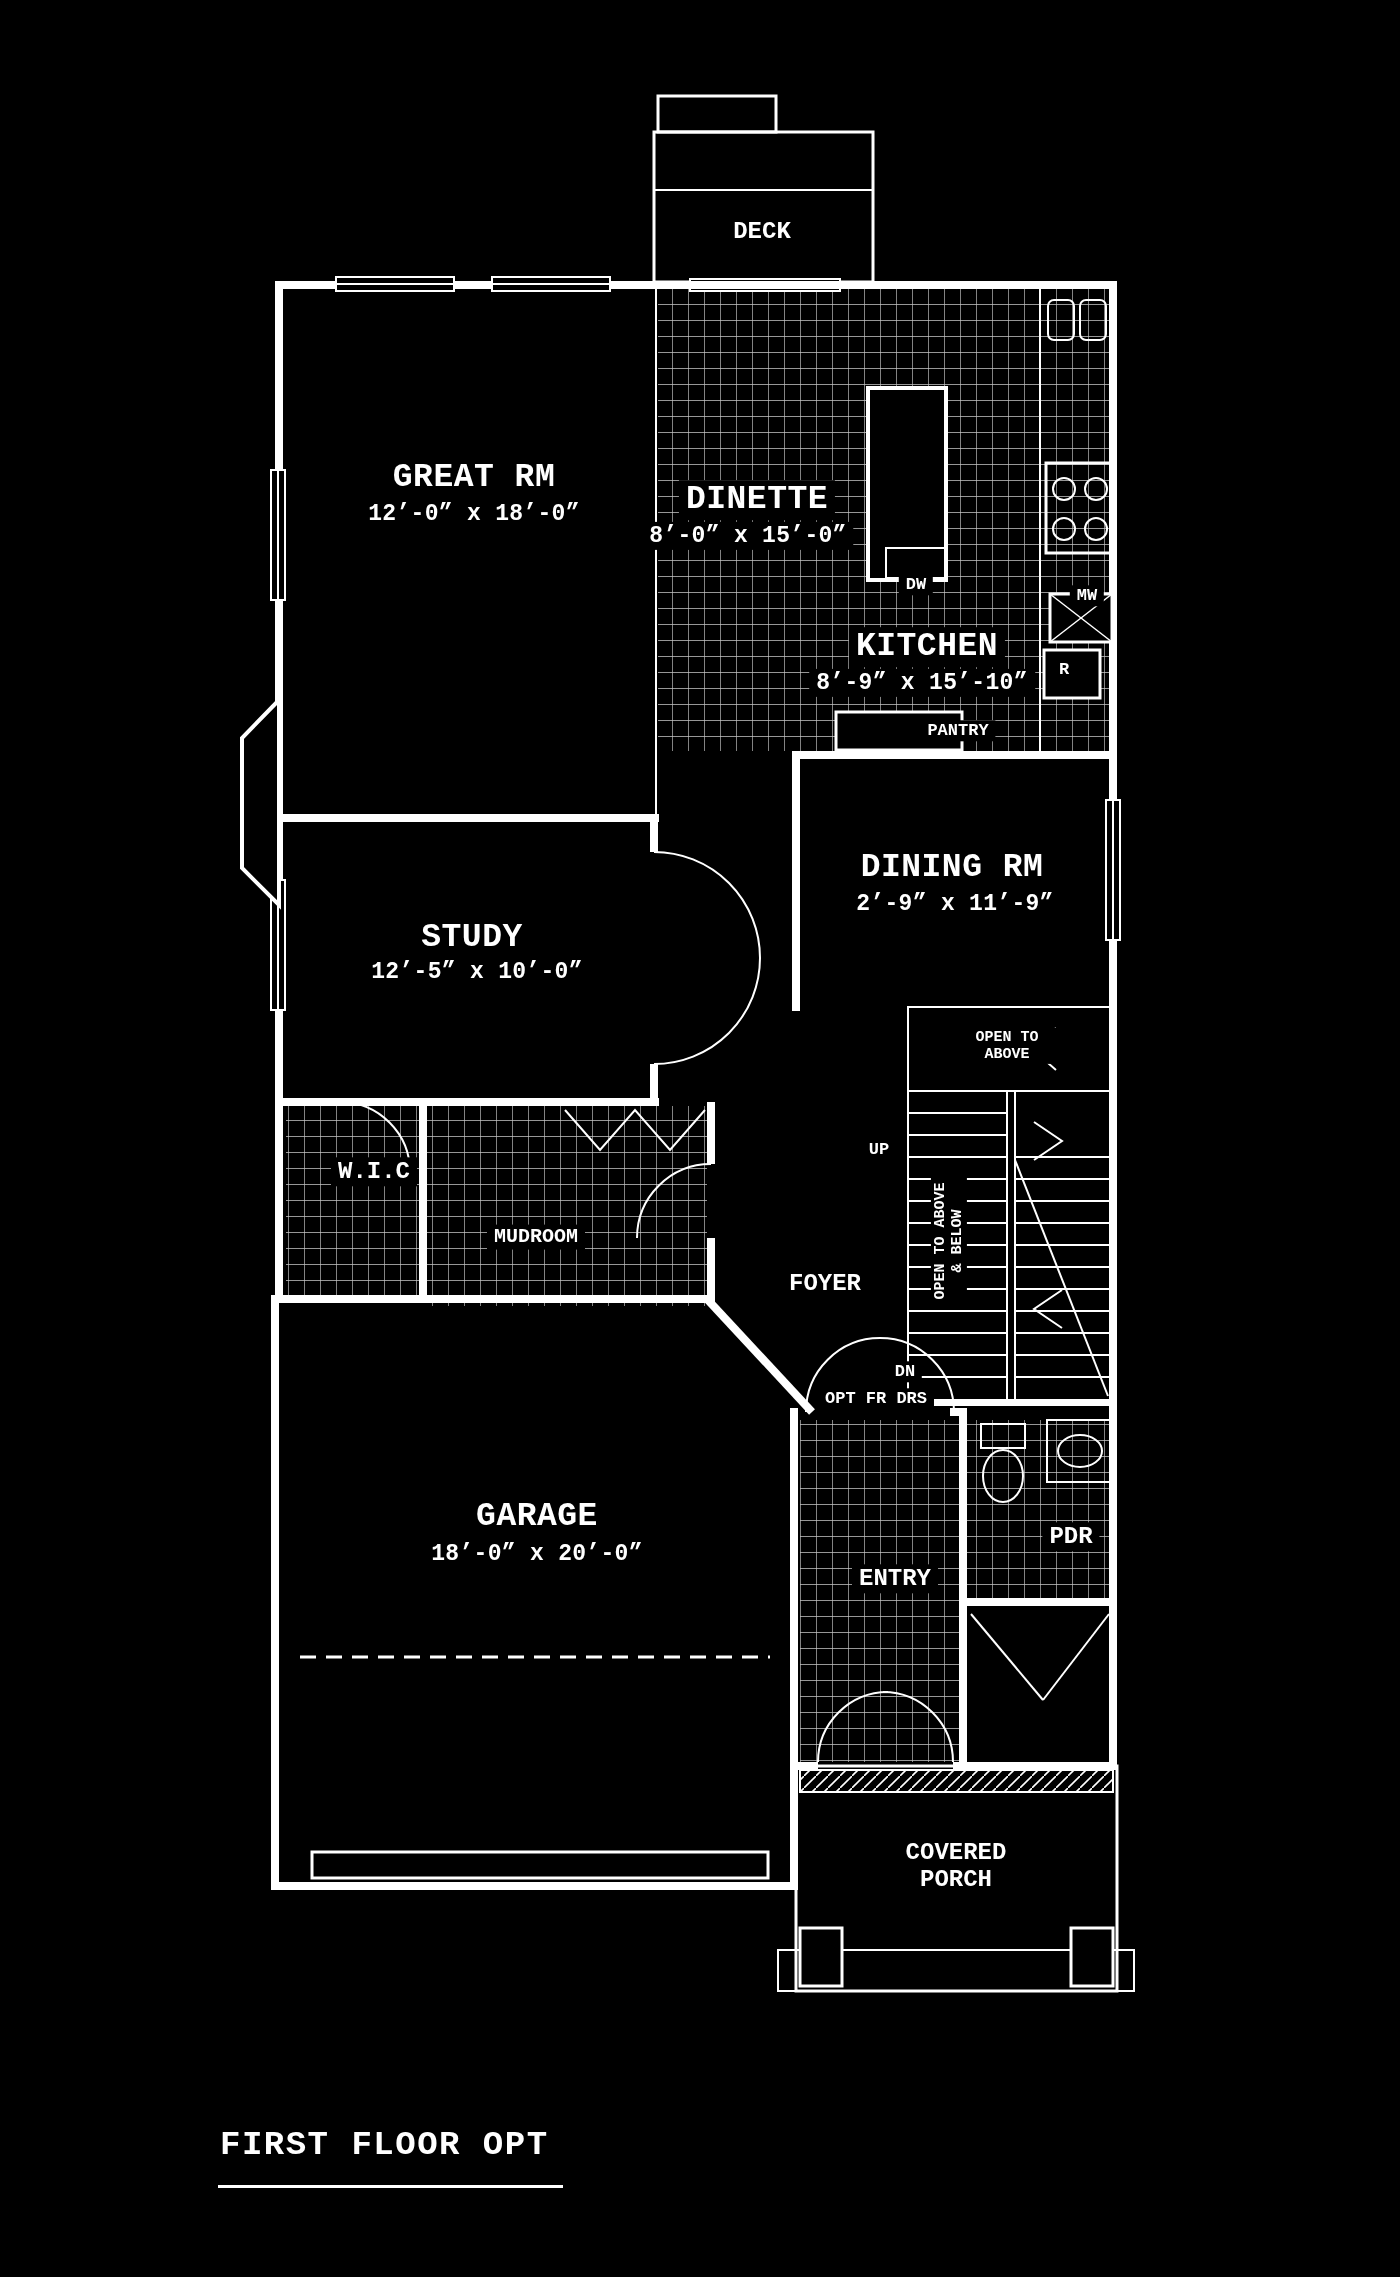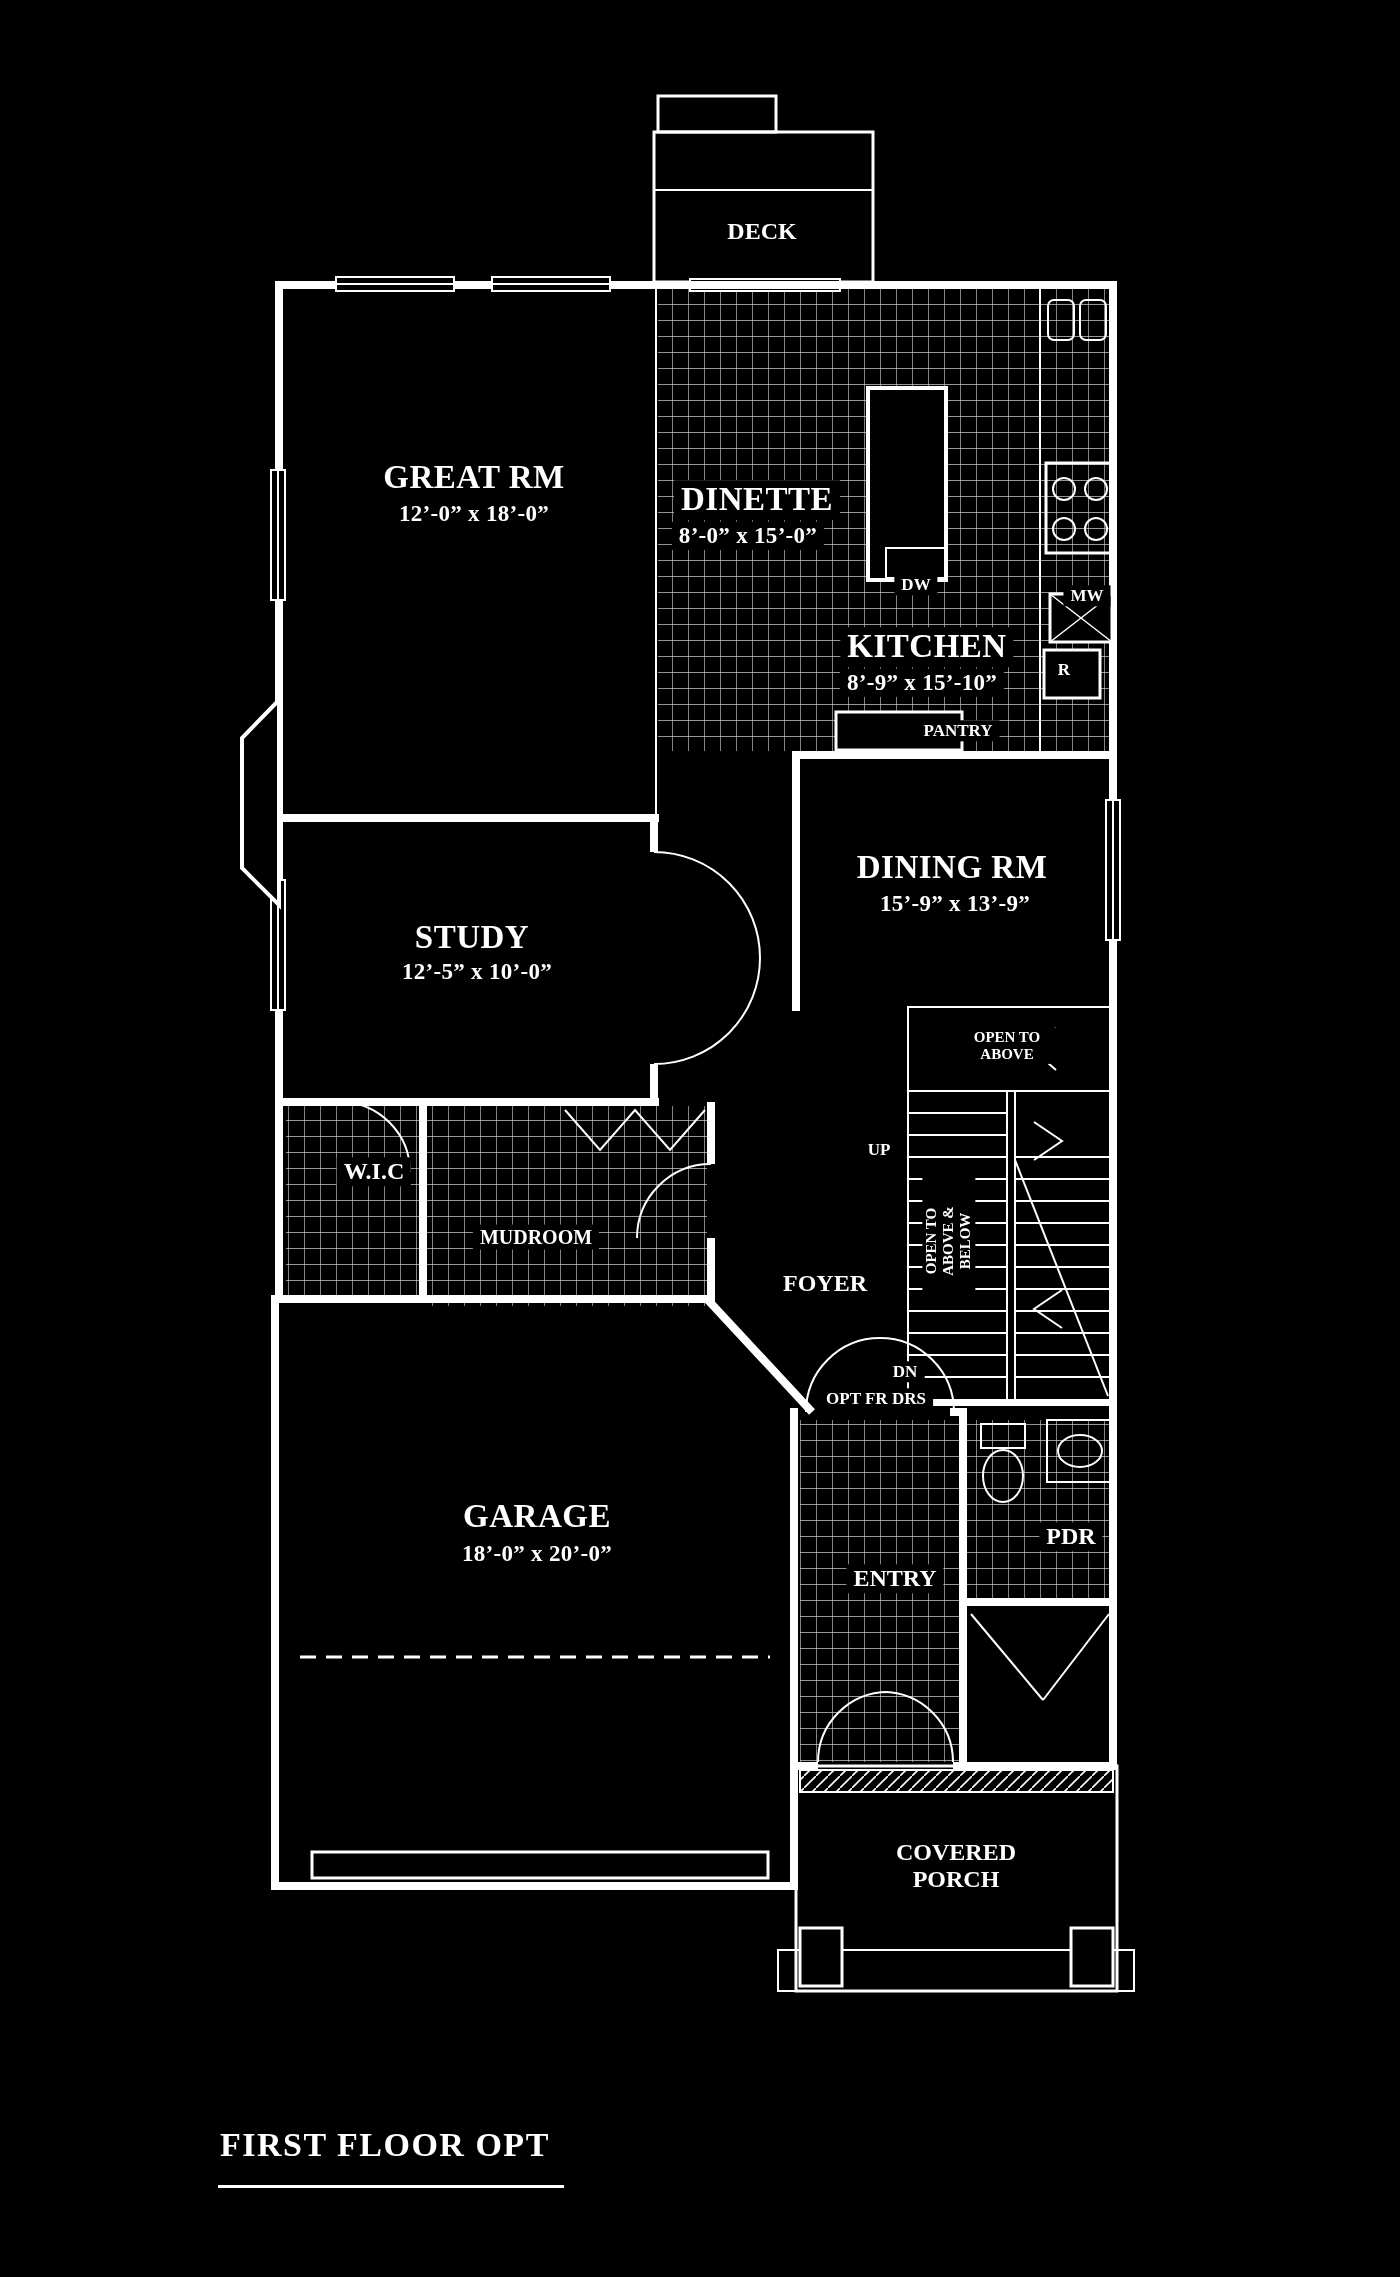--- a/index.html
+++ b/index.html
@@ -1,19 +1,19 @@
 <!DOCTYPE html>
 <html><head>
 <meta charset="utf-8">
 <style>
   html,body { margin:0; padding:0; background:#000; }
   .stage {
     position:relative; width:1384px; height:2277px; background:#000;
     overflow:hidden;
-    font-family:Liberation Serif, serif;
+    font-family:Liberation Mono, monospace;
   }
   .stage svg { position:absolute; left:0; top:0; }
   .lbl {
     position:absolute; transform:translate(-50%,-50%);
     background:#000; color:#fff; font-weight:bold;
     white-space:nowrap; padding:1px 7px; line-height:1.14; text-align:center;
     z-index:5;
   }
   .lg  { font-size:33px; letter-spacing:.5px; }
   .dim { font-size:23px; font-weight:600; letter-spacing:.3px; }
@@ -222,21 +222,21 @@
   <div class="lbl xs" style="left:916px;  top:585px;">DW</div>
   <div class="lbl xs" style="left:1087px; top:596px;">MW</div>
 
   <div class="lbl lg" style="left:927px;  top:647px;">KITCHEN</div>
   <div class="lbl dim" style="left:922px;  top:683px;">8’-9” x 15’-10”</div>
 
   <div class="lbl xs" style="left:1064px; top:670px;">R</div>
   <div class="lbl xs" style="left:914px;  top:731px;margin-left:44px;">PANTRY</div>
 
   <div class="lbl lg" style="left:952px;  top:868px;">DINING RM</div>
-  <div class="lbl dim" style="left:955px;  top:904px;">15’-9” x 13’-9”</div>
+  <div class="lbl dim" style="left:955px;  top:904px;">2’-9” x 11’-9”</div>
 
   <div class="lbl lg" style="left:472px;  top:938px;">STUDY</div>
   <div class="lbl dim" style="left:477px;  top:972px;">12’-5” x 10’-0”</div>
 
   <div class="lbl xxs wrap" style="left:1007px; top:1046px; width:100px;">OPEN TO ABOVE</div>
 
   <div class="lbl xs" style="left:879px;  top:1150px;">UP</div>
 
   <div class="lbl md" style="left:374px;  top:1172px;">W.I.C</div>
   <div class="lbl sm" style="left:536px;  top:1237px;">MUDROOM</div>

